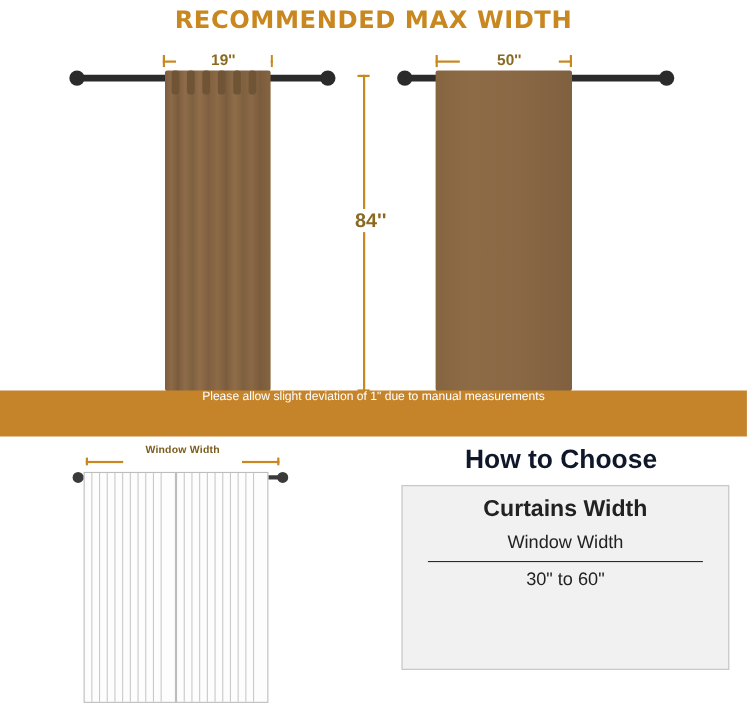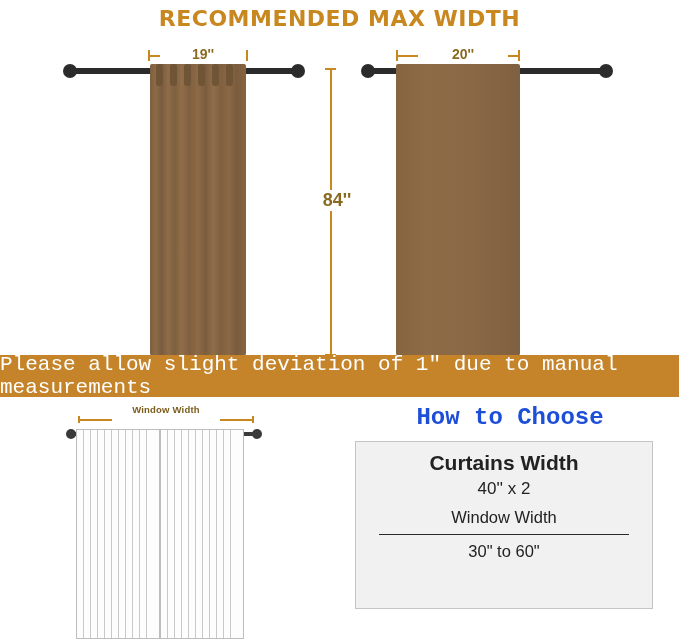--- a/index.html
+++ b/index.html
@@ -62,23 +62,23 @@
   .mlabel{
     position:absolute;color:#8a6a22;font-weight:bold;font-size:14px;
     background:#fff;padding:0 5px;text-align:center;
   }
   .mlabel.v{font-size:18px;}
 
   
   .banner{
     position:absolute;left:0;top:355px;width:679px;height:42px;
     background:#C5842A;
-    display:flex;align-items:center;justify-content:center;
-    color:#ffffff;font-size:21px;
-    font-family:Liberation Mono, monospace;
+    display:flex;justify-content:center;
+    color:#ffffff;font-size:11px;
+    font-family:Liberation Sans, sans-serif;
   }
 
   
   .lower{position:absolute;top:397px;left:0;width:679px;height:246px;background:#fff;}
 
   .window-label{
     position:absolute;left:96px;top:7px;width:140px;text-align:center;
     font-size:9.5px;color:#7a5c1c;font-weight:bold;letter-spacing:0.2px;
   }
   .wline{position:absolute;background:#C8871F;height:1.5px;}
@@ -90,25 +90,25 @@
   .sheer{
     position:absolute;
     background:#fdfdfd;
     border:1px solid #bdbdbd;
   }
   .fold{position:absolute;top:0;width:1px;background:#c9c9c9;}
 
   
   .howto-title{
     position:absolute;left:355px;top:7px;width:310px;text-align:center;
-    font-size:24px;font-weight:bold;color:#1d4ed8;
-    font-family:Liberation Mono, monospace;
+    font-size:24px;font-weight:bold;color:#0f172a;
+    font-family:Liberation Sans, sans-serif;
   }
   .card{
-    position:absolute;left:355px;top:44px;width:296px;height:166px;
+    position:absolute;left:365px;top:44px;width:296px;height:166px;
     background:#f1f1f1;border:1px solid #c4c4c4;
     text-align:center;
   }
   .card .ct{
     font-size:21px;font-weight:bold;margin-top:9px;color:#222;
   }
   .card .cs{font-size:17px;margin-top:4px;color:#222;}
   .card .cs2{font-size:16px;margin-top:2px;color:#222;}
   .card .sugg{
     margin-top:9px;background:#C5842A;color:#fff;
@@ -145,21 +145,21 @@
         <div class="pleat" style="left:34px;"></div>
         <div class="pleat" style="left:48px;"></div>
         <div class="pleat" style="left:62px;"></div>
         <div class="pleat" style="left:76px;"></div>
       </div>
     </div>
 
     <div class="mline mh" style="left:396px;top:15px;width:124px;"></div>
     <div class="tick" style="left:396px;top:10px;"></div>
     <div class="tick" style="left:518px;top:10px;"></div>
-    <div class="mlabel" style="left:418px;top:6px;width:80px;">20''</div>
+    <div class="mlabel" style="left:418px;top:6px;width:80px;">50''</div>
 
     <div class="rod" style="left:370px;top:28px;width:240px;"></div>
     <div class="finial" style="left:361px;top:24px;"></div>
     <div class="finial" style="left:599px;top:24px;"></div>
 
     <div class="panel right" style="left:396px;top:24px;width:124px;height:292px;"></div>
 
     <div class="mline mv" style="left:330px;top:28px;height:288px;"></div>
     <div class="tickh" style="left:325px;top:28px;"></div>
     <div class="tickh" style="left:325px;top:314px;"></div>
@@ -204,19 +204,18 @@
       <div class="fold" style="left:48px;height:208px;"></div>
       <div class="fold" style="left:55px;height:208px;"></div>
       <div class="fold" style="left:62px;height:208px;"></div>
       <div class="fold" style="left:69px;height:208px;"></div>
     </div>
 
     <div class="howto-title">How to Choose</div>
 
     <div class="card">
       <div class="ct">Curtains Width</div>
-      <div class="cs">40'' x 2</div>
       <div class="ww">Window Width</div>
       <div class="hr"></div>
       <div class="range">30" to 60"</div>
     </div>
   </div>
 </div>
 
 </body></html>

